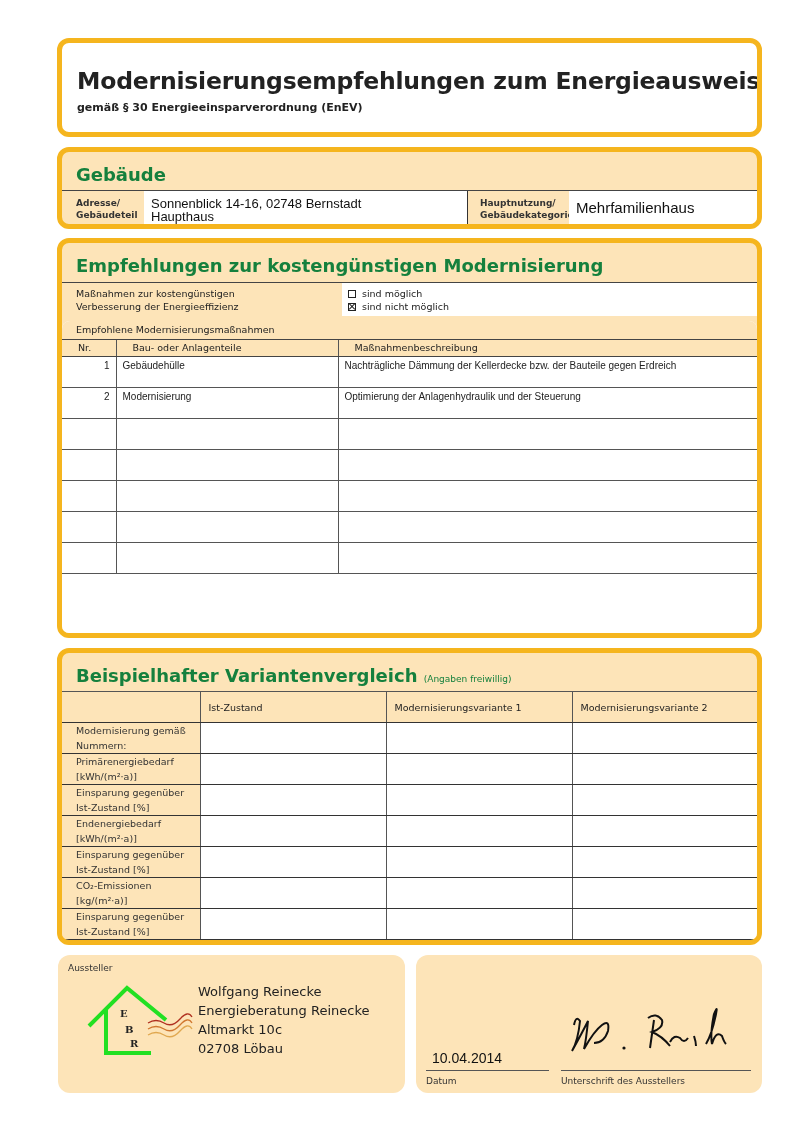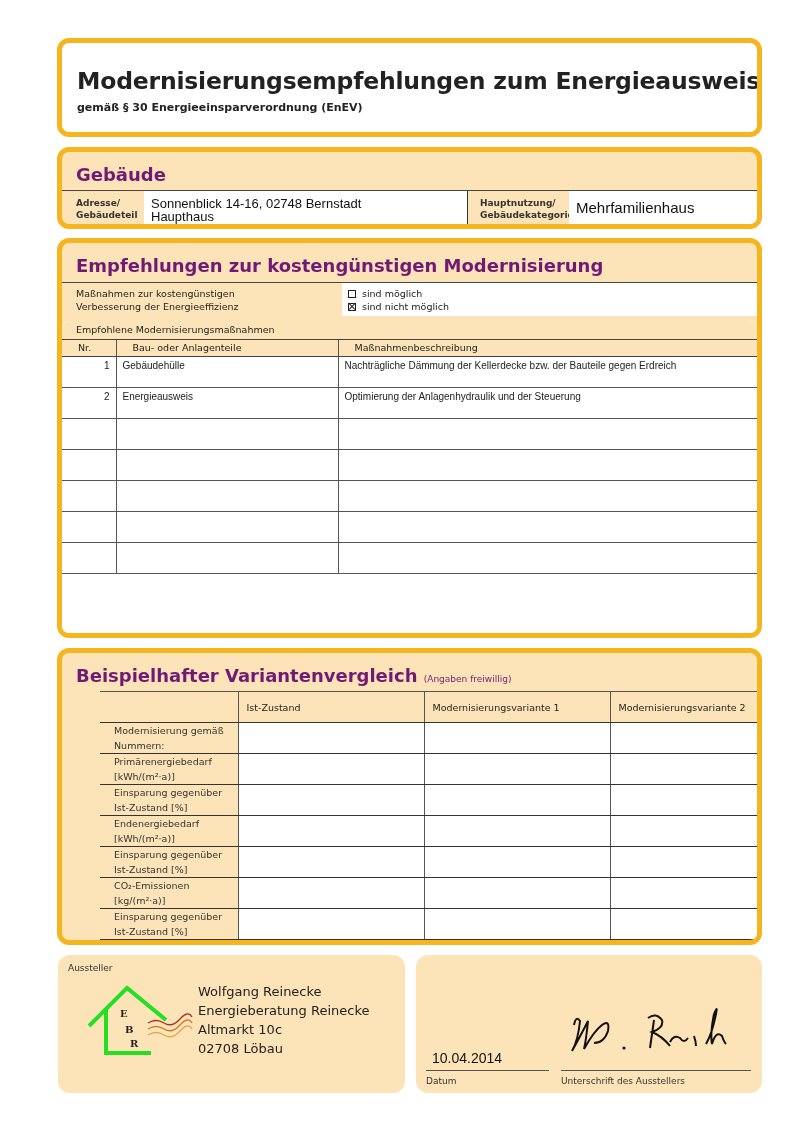--- a/index.html
+++ b/index.html
@@ -4,21 +4,21 @@
 <style>
   * { box-sizing: border-box; margin: 0; padding: 0; }
   body { width: 800px; height: 1132px; background: #ffffff; font-family: "DejaVu Sans", sans-serif; color: #222; position: relative; overflow: hidden; }
   .box { position: absolute; left: 57px; width: 705px; border: 5px solid #f5b51e; border-radius: 12px; background: #fff; overflow: hidden; }
   
   #title-box { top: 38px; height: 99px; }
   #title-box .t1 { position: absolute; left: 15px; top: 24px; font-size: 23.5px; font-weight: bold; color: #222; letter-spacing: -0.2px; white-space: nowrap; }
   #title-box .t2 { position: absolute; left: 15px; top: 58px; font-size: 11px; font-weight: bold; color: #222; }
   
   #geb-box { top: 147px; height: 82px; background: #fde4b8; }
-  .sec-title { position: absolute; left: 14px; font-size: 18px; font-weight: bold; color: #701a75; }
+  .sec-title { position: absolute; left: 14px; font-size: 18px; font-weight: bold; color: #15803d; }
   #geb-box .sec-title { top: 12px; }
   .geb-row { position: absolute; left: 0; right: 0; top: 38px; height: 36px; border-top: 1px solid #444; display: flex; }
   .lbl { font-size: 9px; font-weight: bold; color: #333; line-height: 12px; padding: 6px 0 0 14px; }
   .val { background: #fff; font-family: "Liberation Sans", sans-serif; font-size: 13px; line-height: 13px; color: #111; padding: 6px 6px 0 7px; }
   
   #emp-box { top: 238px; height: 400px; background: #fde4b8; }
   #emp-box .sec-title { top: 12px; }
   .q-row { position: absolute; left: 0; right: 0; top: 39px; height: 34px; border-top: 1px solid #444; display: flex; }
   .q-left { width: 280px; font-size: 9.5px; line-height: 13px; padding: 4px 0 0 14px; color: #222; }
   .q-right { flex: 1; background: #fff; font-size: 9.5px; line-height: 13px; padding: 4px 0 0 6px; color: #222; }
@@ -31,21 +31,21 @@
   .c-nr { width: 54px; text-align: right !important; }
   .c-bau { width: 222px; }
   .cb { display: inline-block; width: 8px; height: 8px; border: 1px solid #222; vertical-align: -1px; margin-right: 6px; position: relative; }
   .cb.x::before, .cb.x::after { content: ""; position: absolute; left: -1px; top: 2px; width: 8px; height: 1px; background: #222; }
   .cb.x::before { transform: rotate(45deg); } .cb.x::after { transform: rotate(-45deg); }
   .cb.x { background: #fff; }
   
   #var-box { top: 648px; height: 297px; background: #fde4b8; }
   #var-box .sec-title { top: 12px; }
   #var-box .sec-title small { font-size: 9px; font-weight: normal; }
-  table.vt { position: absolute; left: 0; top: 38px; width: 100%; border-collapse: collapse; margin-left: 38px; }
+  table.vt { position: absolute; left: 0; top: 38px; width: 100%; border-collapse: collapse; }
   table.vt th { height: 31px; font-weight: normal; font-size: 9.5px; text-align: left; padding: 2px 8px; border-top: 1px solid #555; border-left: 1px solid #555; border-bottom: 1px solid #333; }
   table.vt th:first-child { border-left: none; }
   table.vt td { height: 24px; border-left: 1px solid #555; border-bottom: 1px solid #333; background: #fff; position: relative; }
   table.vt td.rl { background: #fde4b8; border-left: none; font-size: 9.5px; line-height: 15px; padding: 0 0 0 14px; width: 138px; color: #333; }
   td.crossed { background-image: linear-gradient(to bottom right, transparent calc(50% - 0.6px), #333 50%, transparent calc(50% + 0.6px)), linear-gradient(to top right, transparent calc(50% - 0.6px), #333 50%, transparent calc(50% + 0.6px)); }
   .c-ist { width: 186px; } .c-v1 { width: 186px; }
   
   .fbox { position: absolute; top: 955px; height: 138px; background: #fde4b8; border-radius: 12px; }
   #aus-box { left: 58px; width: 347px; }
   #sig-box { left: 416px; width: 346px; }
@@ -101,21 +101,21 @@
         <th class="c-bau">Bau- oder Anlagenteile</th>
         <th>Maßnahmenbeschreibung</th>
       </tr>
       <tr>
             <td class="c-nr">1</td>
             <td>Gebäudehülle</td>
             <td>Nachträgliche Dämmung der Kellerdecke bzw. der Bauteile gegen Erdreich</td>
           </tr>
       <tr>
             <td class="c-nr">2</td>
-            <td>Energieausweis</td>
+            <td>Modernisierung</td>
             <td>Optimierung der Anlagenhydraulik und der Steuerung</td>
           </tr>
       <tr>
             <td class="c-nr"></td>
             <td></td>
             <td></td>
           </tr>
       <tr>
             <td class="c-nr"></td>
             <td></td>

